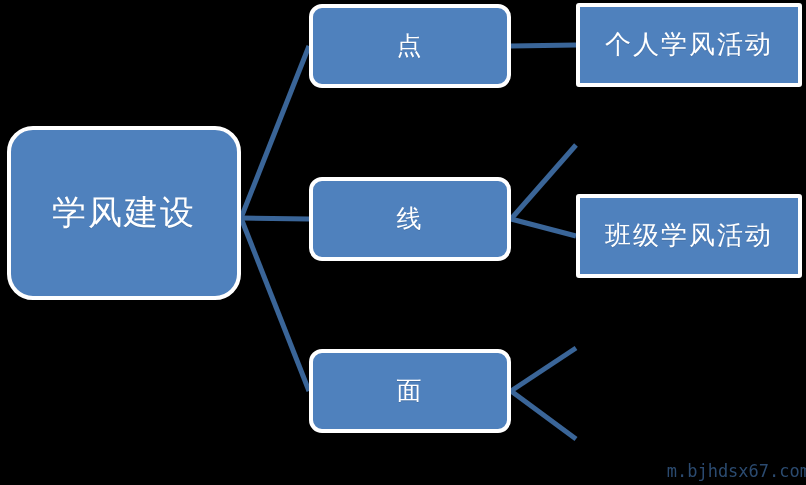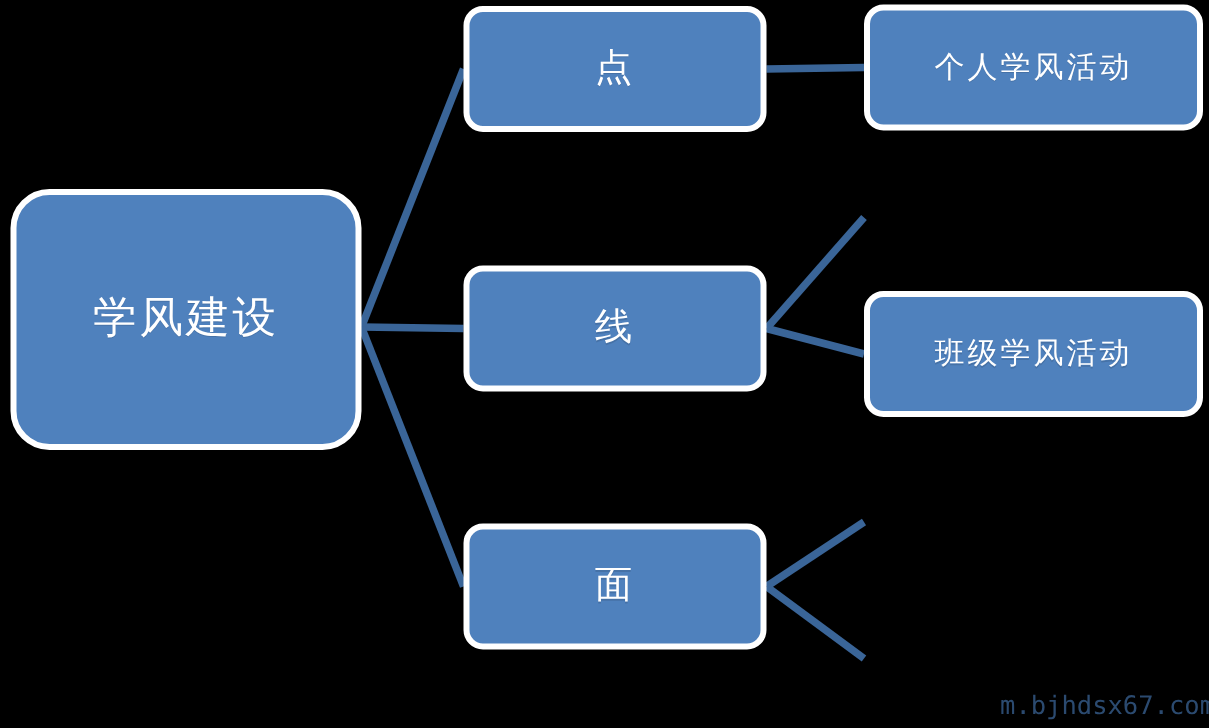--- a/index.html
+++ b/index.html
@@ -38,38 +38,38 @@
     text-align: center;
     letter-spacing: 2px;
     z-index: 2;
   }
   .node-root {
     left: 7px;
     top: 126px;
     width: 234px;
     height: 174px;
     border-radius: 26px;
-    font-size: 29px;
+    font-size: 34px;
   }
   .node-mid {
     left: 309px;
     width: 202px;
     height: 84px;
     border-radius: 13px;
     font-size: 25px;
   }
   .node-mid.m1 { top: 4px; }
   .node-mid.m2 { top: 177px; }
   .node-mid.m3 { top: 349px; }
   .node-leaf {
     left: 576px;
     width: 226px;
     height: 84px;
-    border-radius: 13px;
-    font-size: 20px;
+    border-radius: 3px;
+    font-size: 26px;
   }
   .node-leaf.l1 { top: 3px; }
   .node-leaf.l2 { top: 103px; }
   .node-leaf.l3 { top: 194px; }
   .node-leaf.l4 { top: 306px; }
   .node-leaf.l5 { top: 397px; }
   .node-label {
     display: block;
     line-height: 1.1;
     text-shadow: 0 1px 0 rgba(0,0,0,0.12);

